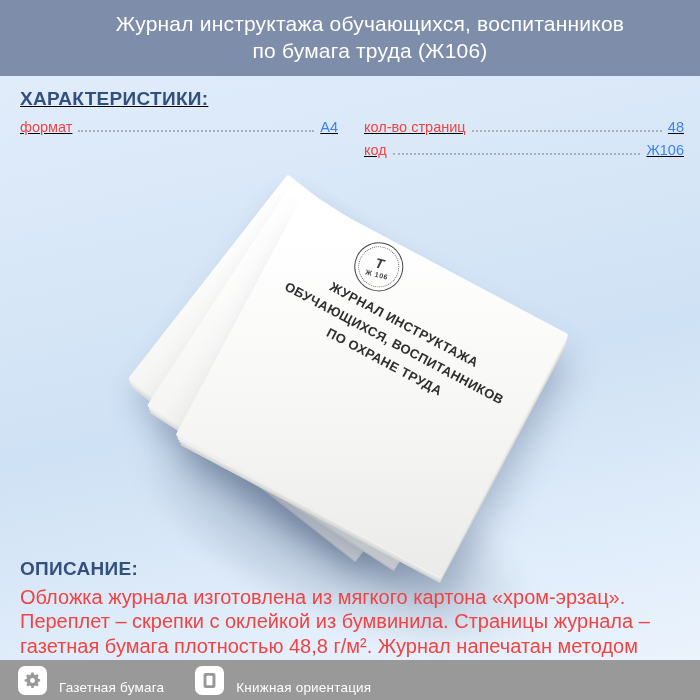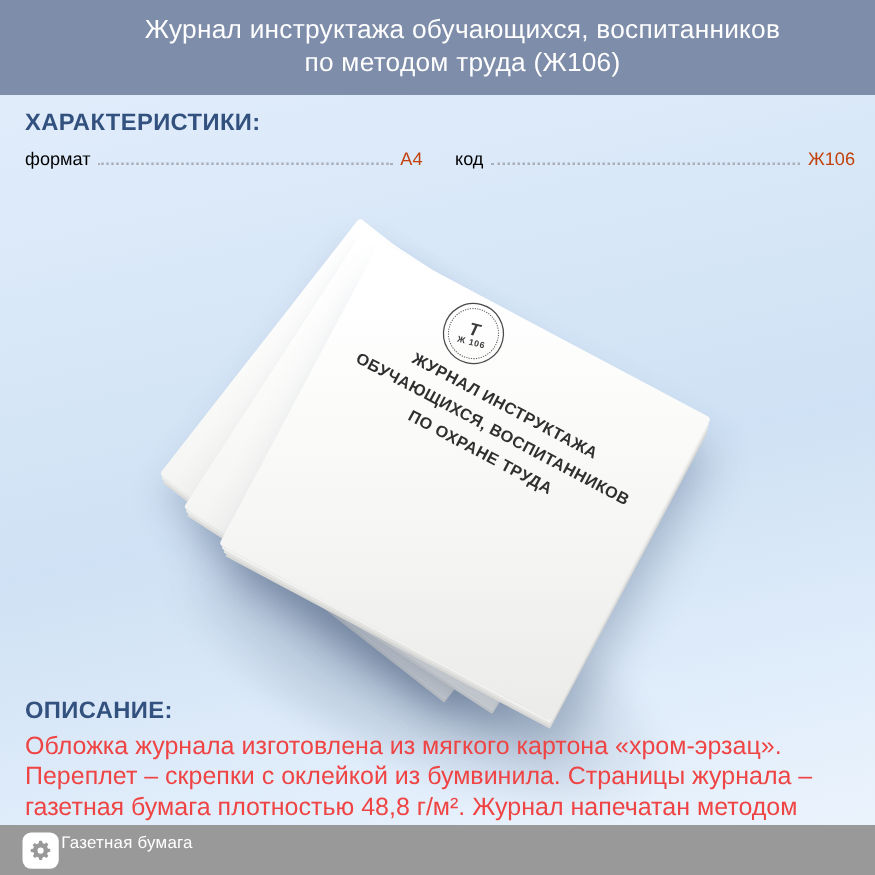--- a/index.html
+++ b/index.html
@@ -12,35 +12,35 @@
 
   
   .header{
     position:absolute;top:0;left:0;width:700px;height:76px;
     background:#7e8da9;color:#ffffff;
     display:flex;flex-direction:column;justify-content:center;align-items:center;
     text-align:center;font-size:21px;line-height:1.28;letter-spacing:.2px;padding-left:20px;
   }
 
   
-  .chars{position:absolute;top:88px;left:20px;right:16px;}
+  .chars{position:absolute;top:88px;left:20px;right:16px;text-decoration:underline;}
   .section-heading{
     font-size:19px;font-weight:bold;color:#33517e;letter-spacing:.3px;
   }
   .chars-grid{
     display:grid;grid-template-columns:318px 1fr;column-gap:26px;margin-top:9px;
   }
   .char-row{
     display:flex;align-items:baseline;font-size:14.5px;height:23px;
   }
-  .char-label{color:#000000;white-space:nowrap;}
+  .char-label{color:#ef4444;white-space:nowrap;}
   .char-dots{
     flex:1;border-bottom:2px dotted #a9b0ba;margin:0 6px;height:11px;
   }
-  .char-value{color:#c2410c;white-space:nowrap;}
+  .char-value{color:#3b82f6;white-space:nowrap;}
 
   
   .product{position:absolute;top:150px;left:0;width:700px;height:460px;}
   .stack-shadow{
     position:absolute;left:120px;top:300px;width:430px;height:170px;
     background:radial-gradient(ellipse at 50% 50%,rgba(88,108,138,.38) 0%,rgba(88,108,138,.16) 48%,rgba(88,108,138,0) 72%);
     transform:rotate(24deg);filter:blur(6px);
   }
   .cover{
     position:absolute;border-radius:3px;
@@ -82,48 +82,53 @@
   .desc{position:absolute;top:558px;left:20px;right:16px;}
   .desc-text{
     margin-top:5px;font-size:20px;line-height:1.22;color:#ef4444;
   }
 
   
   .footer{
     position:absolute;left:0;bottom:0;width:700px;height:40px;background:#999999;
     display:flex;align-items:center;padding-left:18px;box-sizing:border-box;gap:31px;
   }
-  .footer-item{display:flex;align-items:flex-start;gap:2px;}
+  .footer-item{display:flex;align-items:flex-end;gap:12px;}
   .icon-tile{
     width:29px;height:29px;background:#ffffff;border-radius:7px;
     display:flex;align-items:center;justify-content:center;flex:0 0 auto;
   }
   .footer-label{color:#ffffff;font-size:13.5px;letter-spacing:.2px;white-space:nowrap;}
 </style>
 </head>
 <body>
 
 <div class="page">
 
   <div class="header">
     <div>Журнал инструктажа обучающихся, воспитанников</div>
-    <div>по методом труда (Ж106)</div>
+    <div>по бумага труда (Ж106)</div>
   </div>
 
   <div class="chars">
     <div class="section-heading">ХАРАКТЕРИСТИКИ:</div>
     <div class="chars-grid">
       <div>
         <div class="char-row">
           <span class="char-label">формат</span>
           <span class="char-dots"></span>
           <span class="char-value">А4</span>
         </div>
       </div>
       <div>
+        <div class="char-row">
+          <span class="char-label">кол-во страниц</span>
+          <span class="char-dots"></span>
+          <span class="char-value">48</span>
+        </div>
         <div class="char-row">
           <span class="char-label">код</span>
           <span class="char-dots"></span>
           <span class="char-value">Ж106</span>
         </div>
       </div>
     </div>
   </div>
 
   <div class="product">
@@ -153,17 +158,26 @@
     <div class="footer-item">
       <span class="icon-tile">
         <svg viewBox="0 0 24 24" width="19" height="19" aria-hidden="true">
           <path fill="#999999" d="M10.6 2h2.8l.5 2.4 1.9.8 2-1.3 2 2-1.3 2 .8 1.9 2.4.5v2.8l-2.4.5-.8 1.9 1.3 2-2 2-2-1.3-1.9.8-.5 2.4h-2.8l-.5-2.4-1.9-.8-2 1.3-2-2 1.3-2-.8-1.9L2 13.4v-2.8l2.4-.5.8-1.9-1.3-2 2-2 2 1.3 1.9-.8z"></path>
           <circle cx="12" cy="12" r="3.1" fill="#ffffff"></circle>
         </svg>
       </span>
       <span class="footer-label">Газетная бумага</span>
     </div>
 
+    <div class="footer-item">
+      <span class="icon-tile">
+        <svg viewBox="0 0 24 24" width="19" height="19" aria-hidden="true">
+          <rect x="4.5" y="2.5" width="15" height="19" rx="2.5" fill="#999999"></rect>
+          <rect x="8.2" y="6" width="7.6" height="12" rx="1" fill="#ffffff"></rect>
+        </svg>
+      </span>
+      <span class="footer-label">Книжная ориентация</span>
+    </div>
 
 
 
   </div>
 </div>
 
 </body></html>

